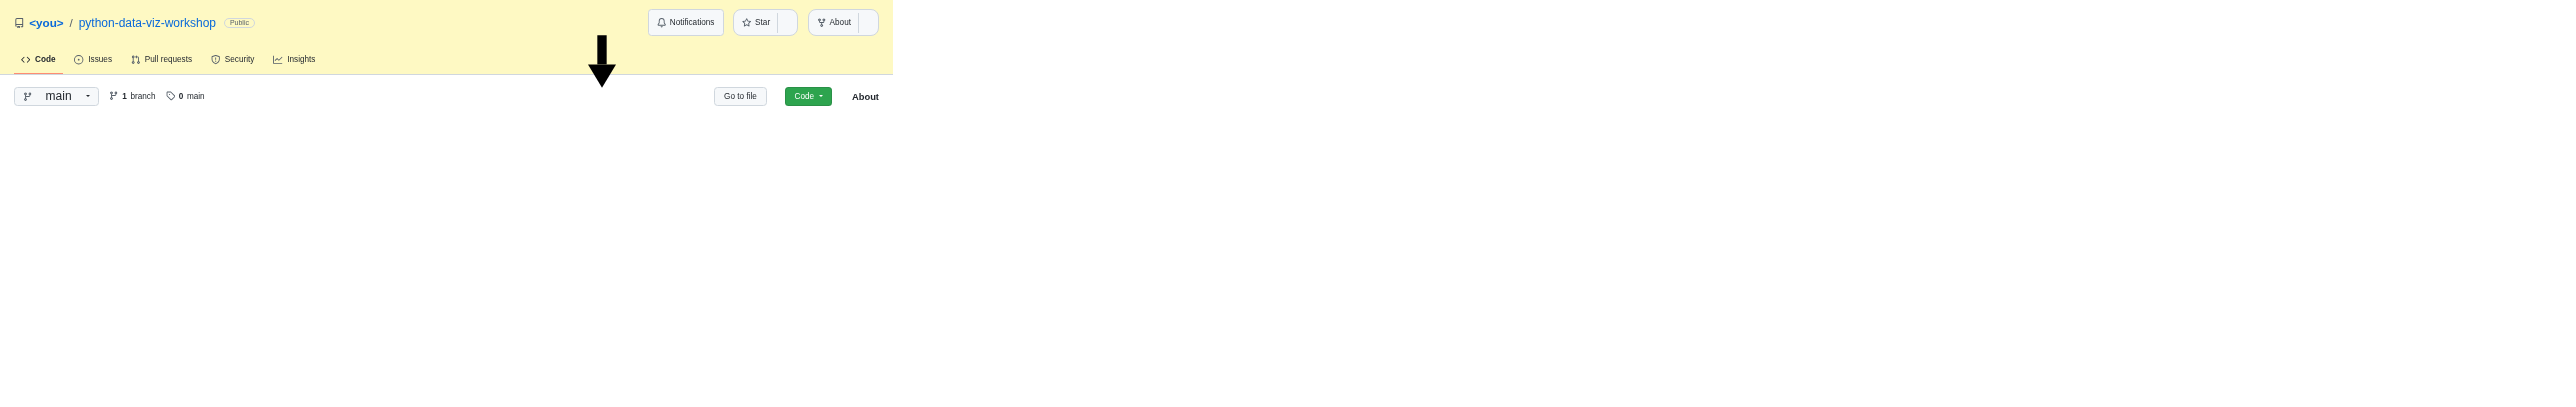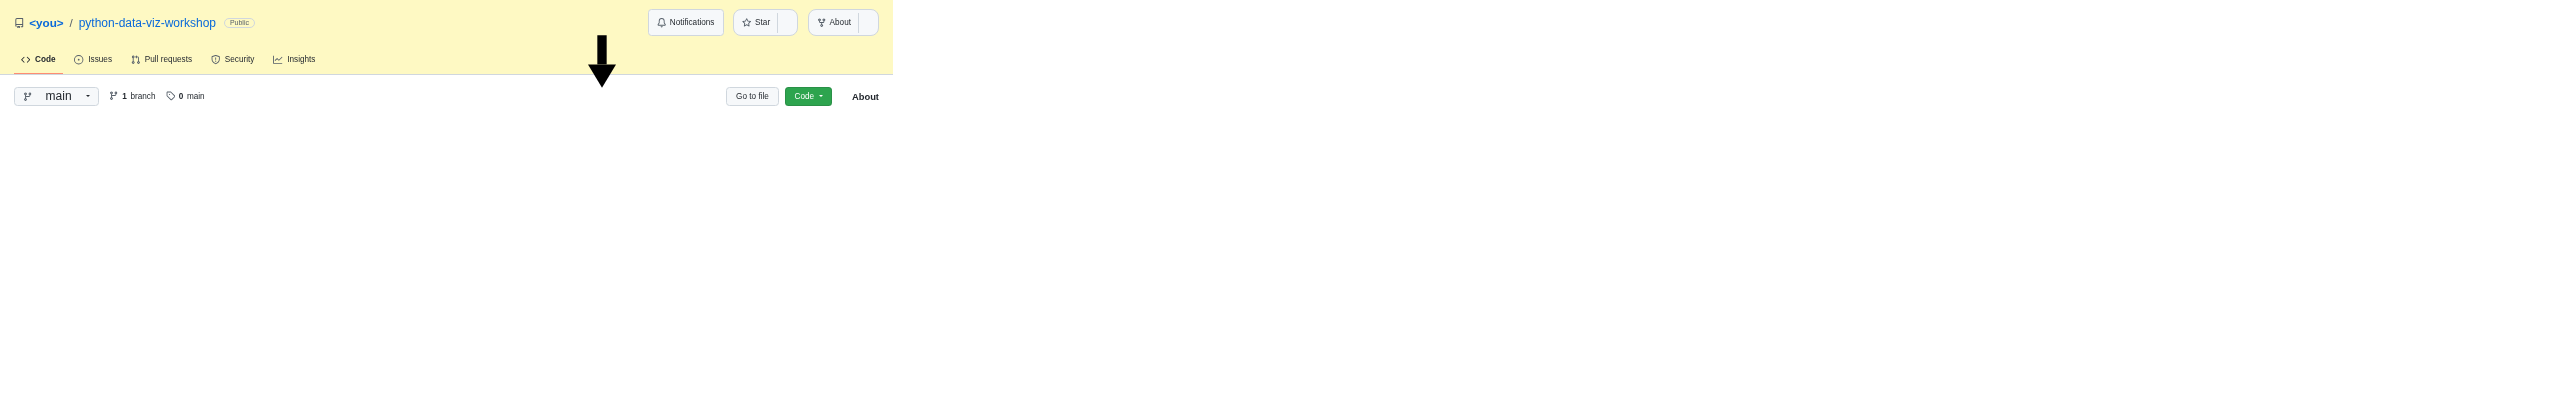--- a/index.html
+++ b/index.html
@@ -143,21 +143,21 @@
     gap: 3.5px;
     background: #f6f8fa;
     border: 0.6px solid #d0d7de;
     border-radius: 3.5px;
     padding: 2.9px 9.4px;
     font-size: 8.2px;
     font-weight: 500;
     color: #24292f;
     cursor: pointer;
     height: 19px;
-    margin-right: 6px;
+    margin-right: 18px;
   }
   .code-btn {
     display: inline-flex;
     align-items: center;
     gap: 3.5px;
     background: #2da44e;
     border: 0.6px solid rgba(27,31,36,0.15);
     border-radius: 3.5px;
     padding: 2.9px 8.2px;
     font-size: 8.2px;

